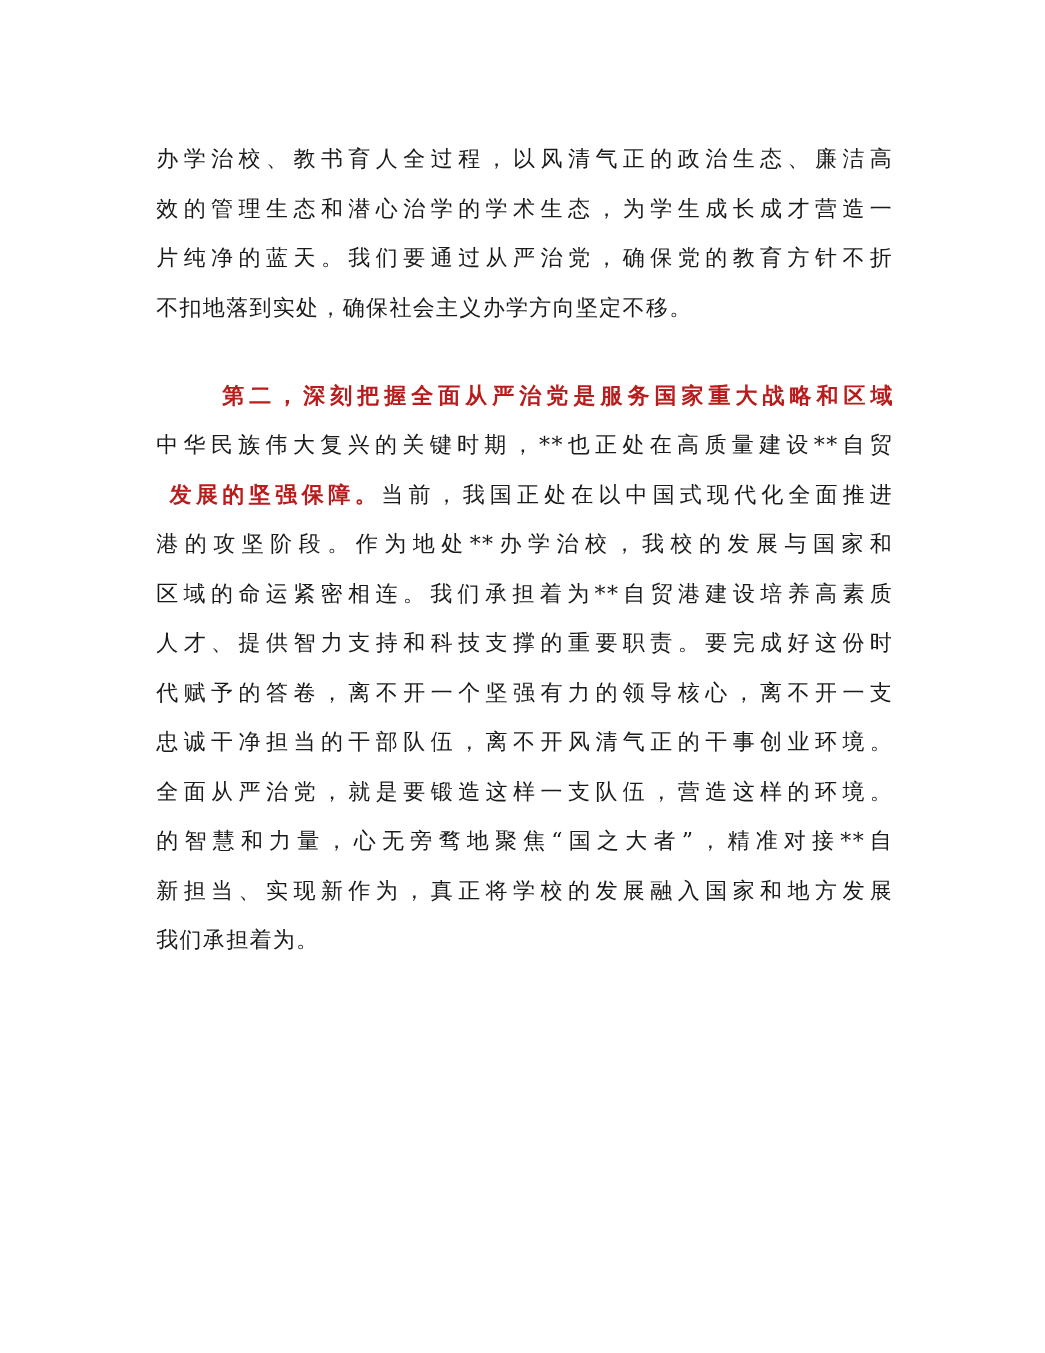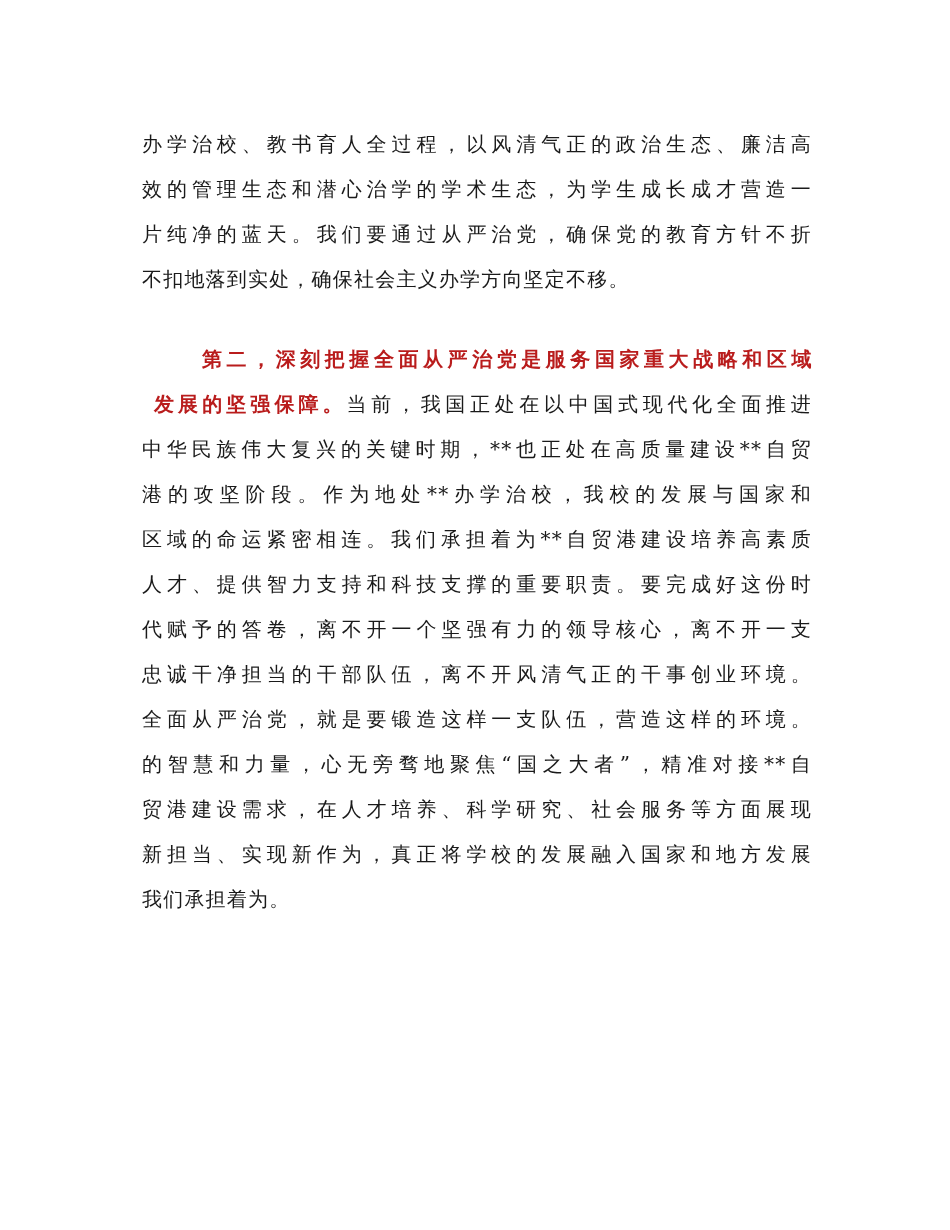--- a/index.html
+++ b/index.html
@@ -27,28 +27,27 @@
 <div class="page">
   <div>
     <div class="line">办学治校、教书育人全过程，以风清气正的政治生态、廉洁高</div>
     <div class="line">效的管理生态和潜心治学的学术生态，为学生成长成才营造一</div>
     <div class="line">片纯净的蓝天。我们要通过从严治党，确保党的教育方针不折</div>
     <div class="line last">不扣地落到实处，确保社会主义办学方向坚定不移。</div>
   </div>
   <div class="gap"></div>
   <div>
     <div class="line indent bold">第二，深刻把握全面从严治党是服务国家重大战略和区域</div>
+    <div class="line">中华民族伟大复兴的关键时期，**也正处在高质量建设**自贸</div>
     <div class="line">
       <span class="bold">发展的坚强保障。</span><span>当前，我国正处在以中国式现代化全面推进</span>
     </div>
-    <div class="line">中华民族伟大复兴的关键时期，**也正处在高质量建设**自贸</div>
     <div class="line">港的攻坚阶段。作为地处**办学治校，我校的发展与国家和</div>
     <div class="line">区域的命运紧密相连。我们承担着为**自贸港建设培养高素质</div>
     <div class="line">人才、提供智力支持和科技支撑的重要职责。要完成好这份时</div>
     <div class="line">代赋予的答卷，离不开一个坚强有力的领导核心，离不开一支</div>
     <div class="line">忠诚干净担当的干部队伍，离不开风清气正的干事创业环境。</div>
     <div class="line">全面从严治党，就是要锻造这样一支队伍，营造这样的环境。</div>
     <div class="line">的智慧和力量，心无旁骛地聚焦“国之大者”，精准对接**自</div>
-    <div class="line">贸港建设需求，在人才培养、科学研究、社会服务等方面展现</div>
     <div class="line">新担当、实现新作为，真正将学校的发展融入国家和地方发展</div>
     <div class="line last">我们承担着为。</div>
   </div>
 </div>
 
 </body></html>

